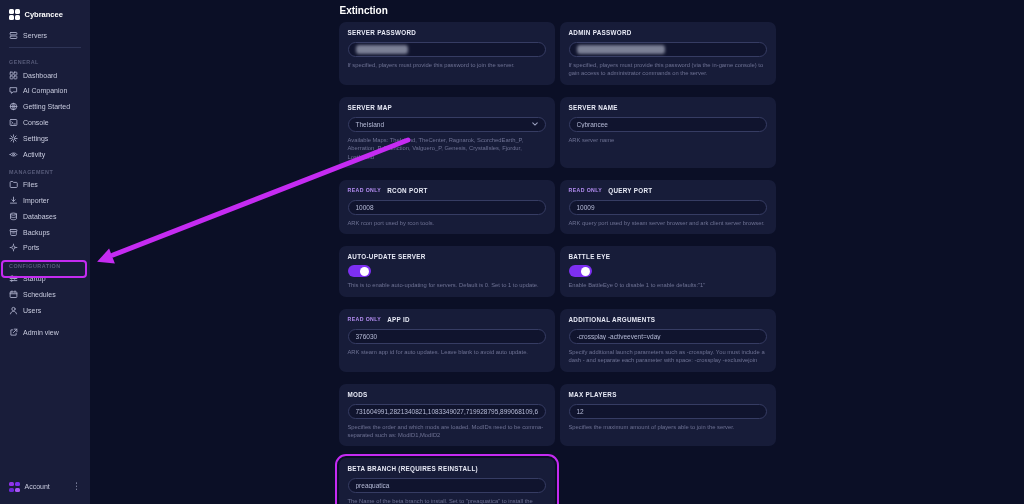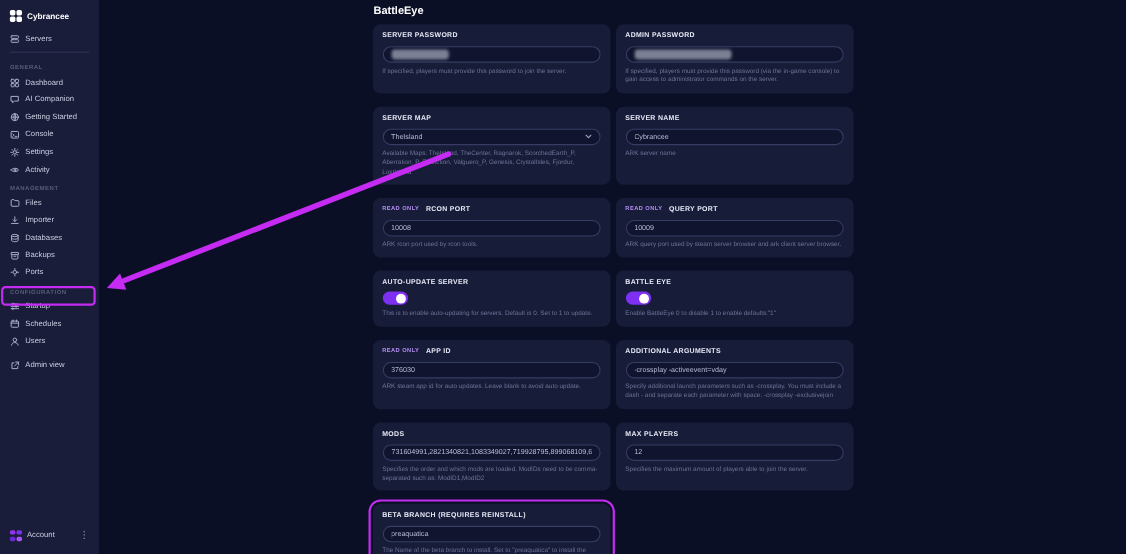--- a/index.html
+++ b/index.html
@@ -195,21 +195,21 @@
           <i></i>
           <i></i>
         </span>
       <span>Account</span>
       <span class="kebab">⋮</span>
     </div>
   </nav>
 
   <main class="main">
     <div class="content">
-      <h1 class="title">BattleEye</h1>
+      <h1 class="title">Extinction</h1>
 
       <div class="grid">
 
         <section class="card">
           <div class="lblrow">
               <span class="lbl">SERVER PASSWORD</span>
             </div>
           <div class="field">
               <span class="redacted" style="width:52px"></span>
             </div>

